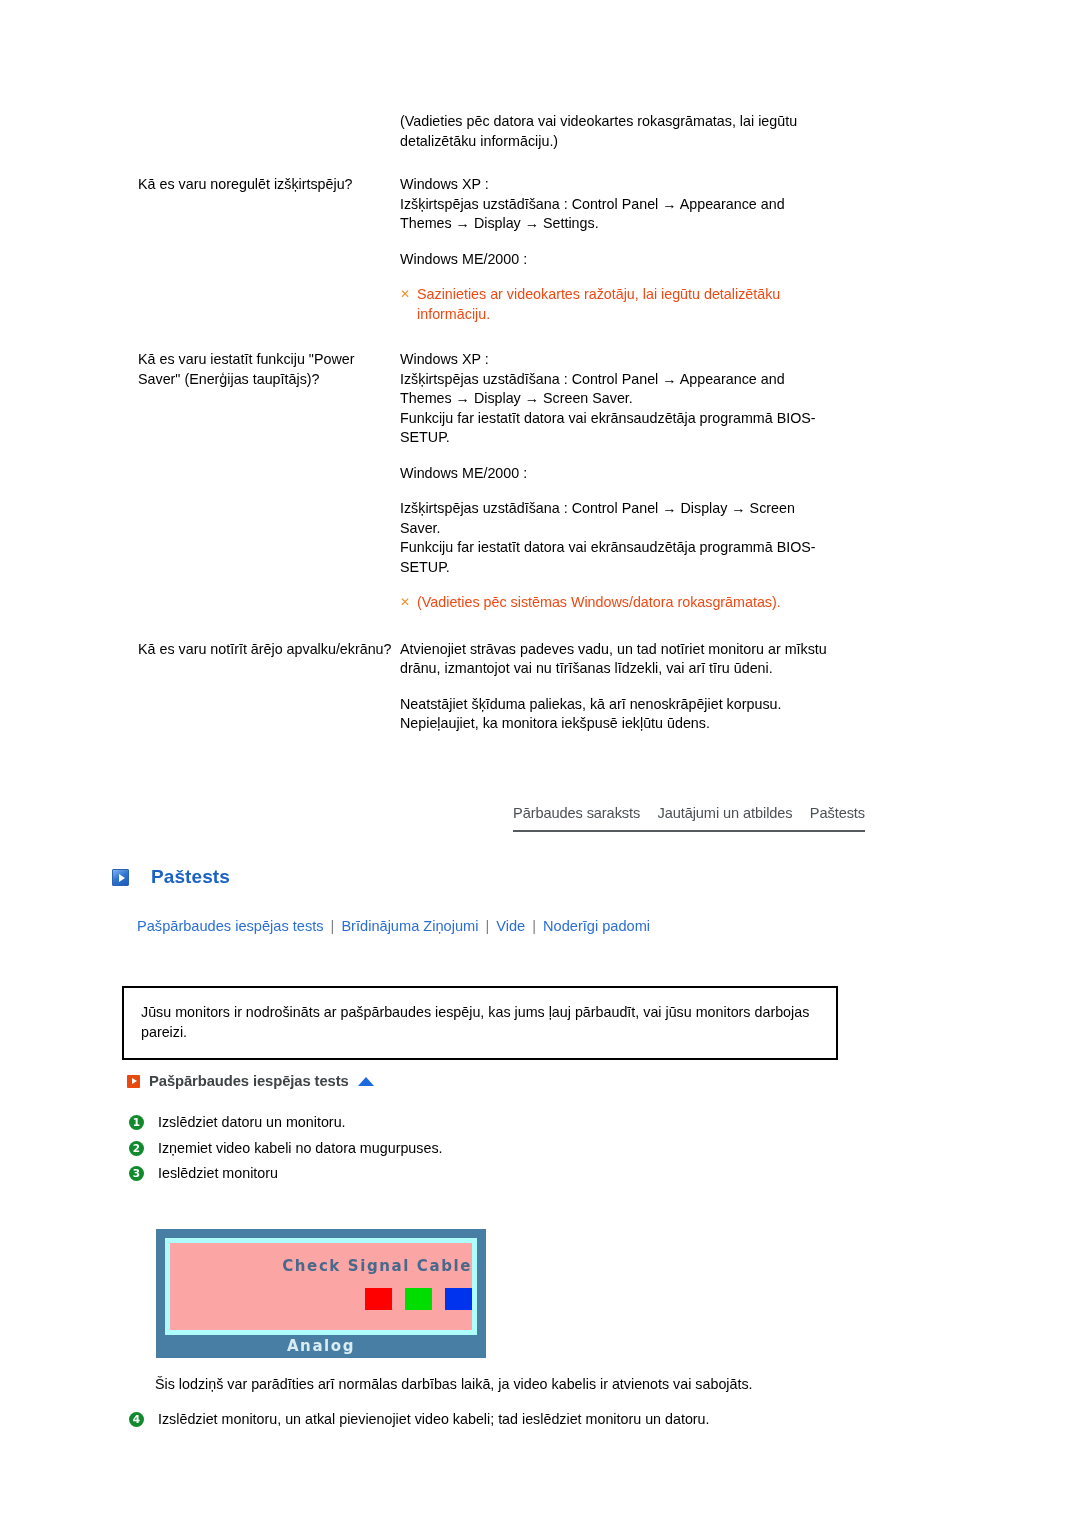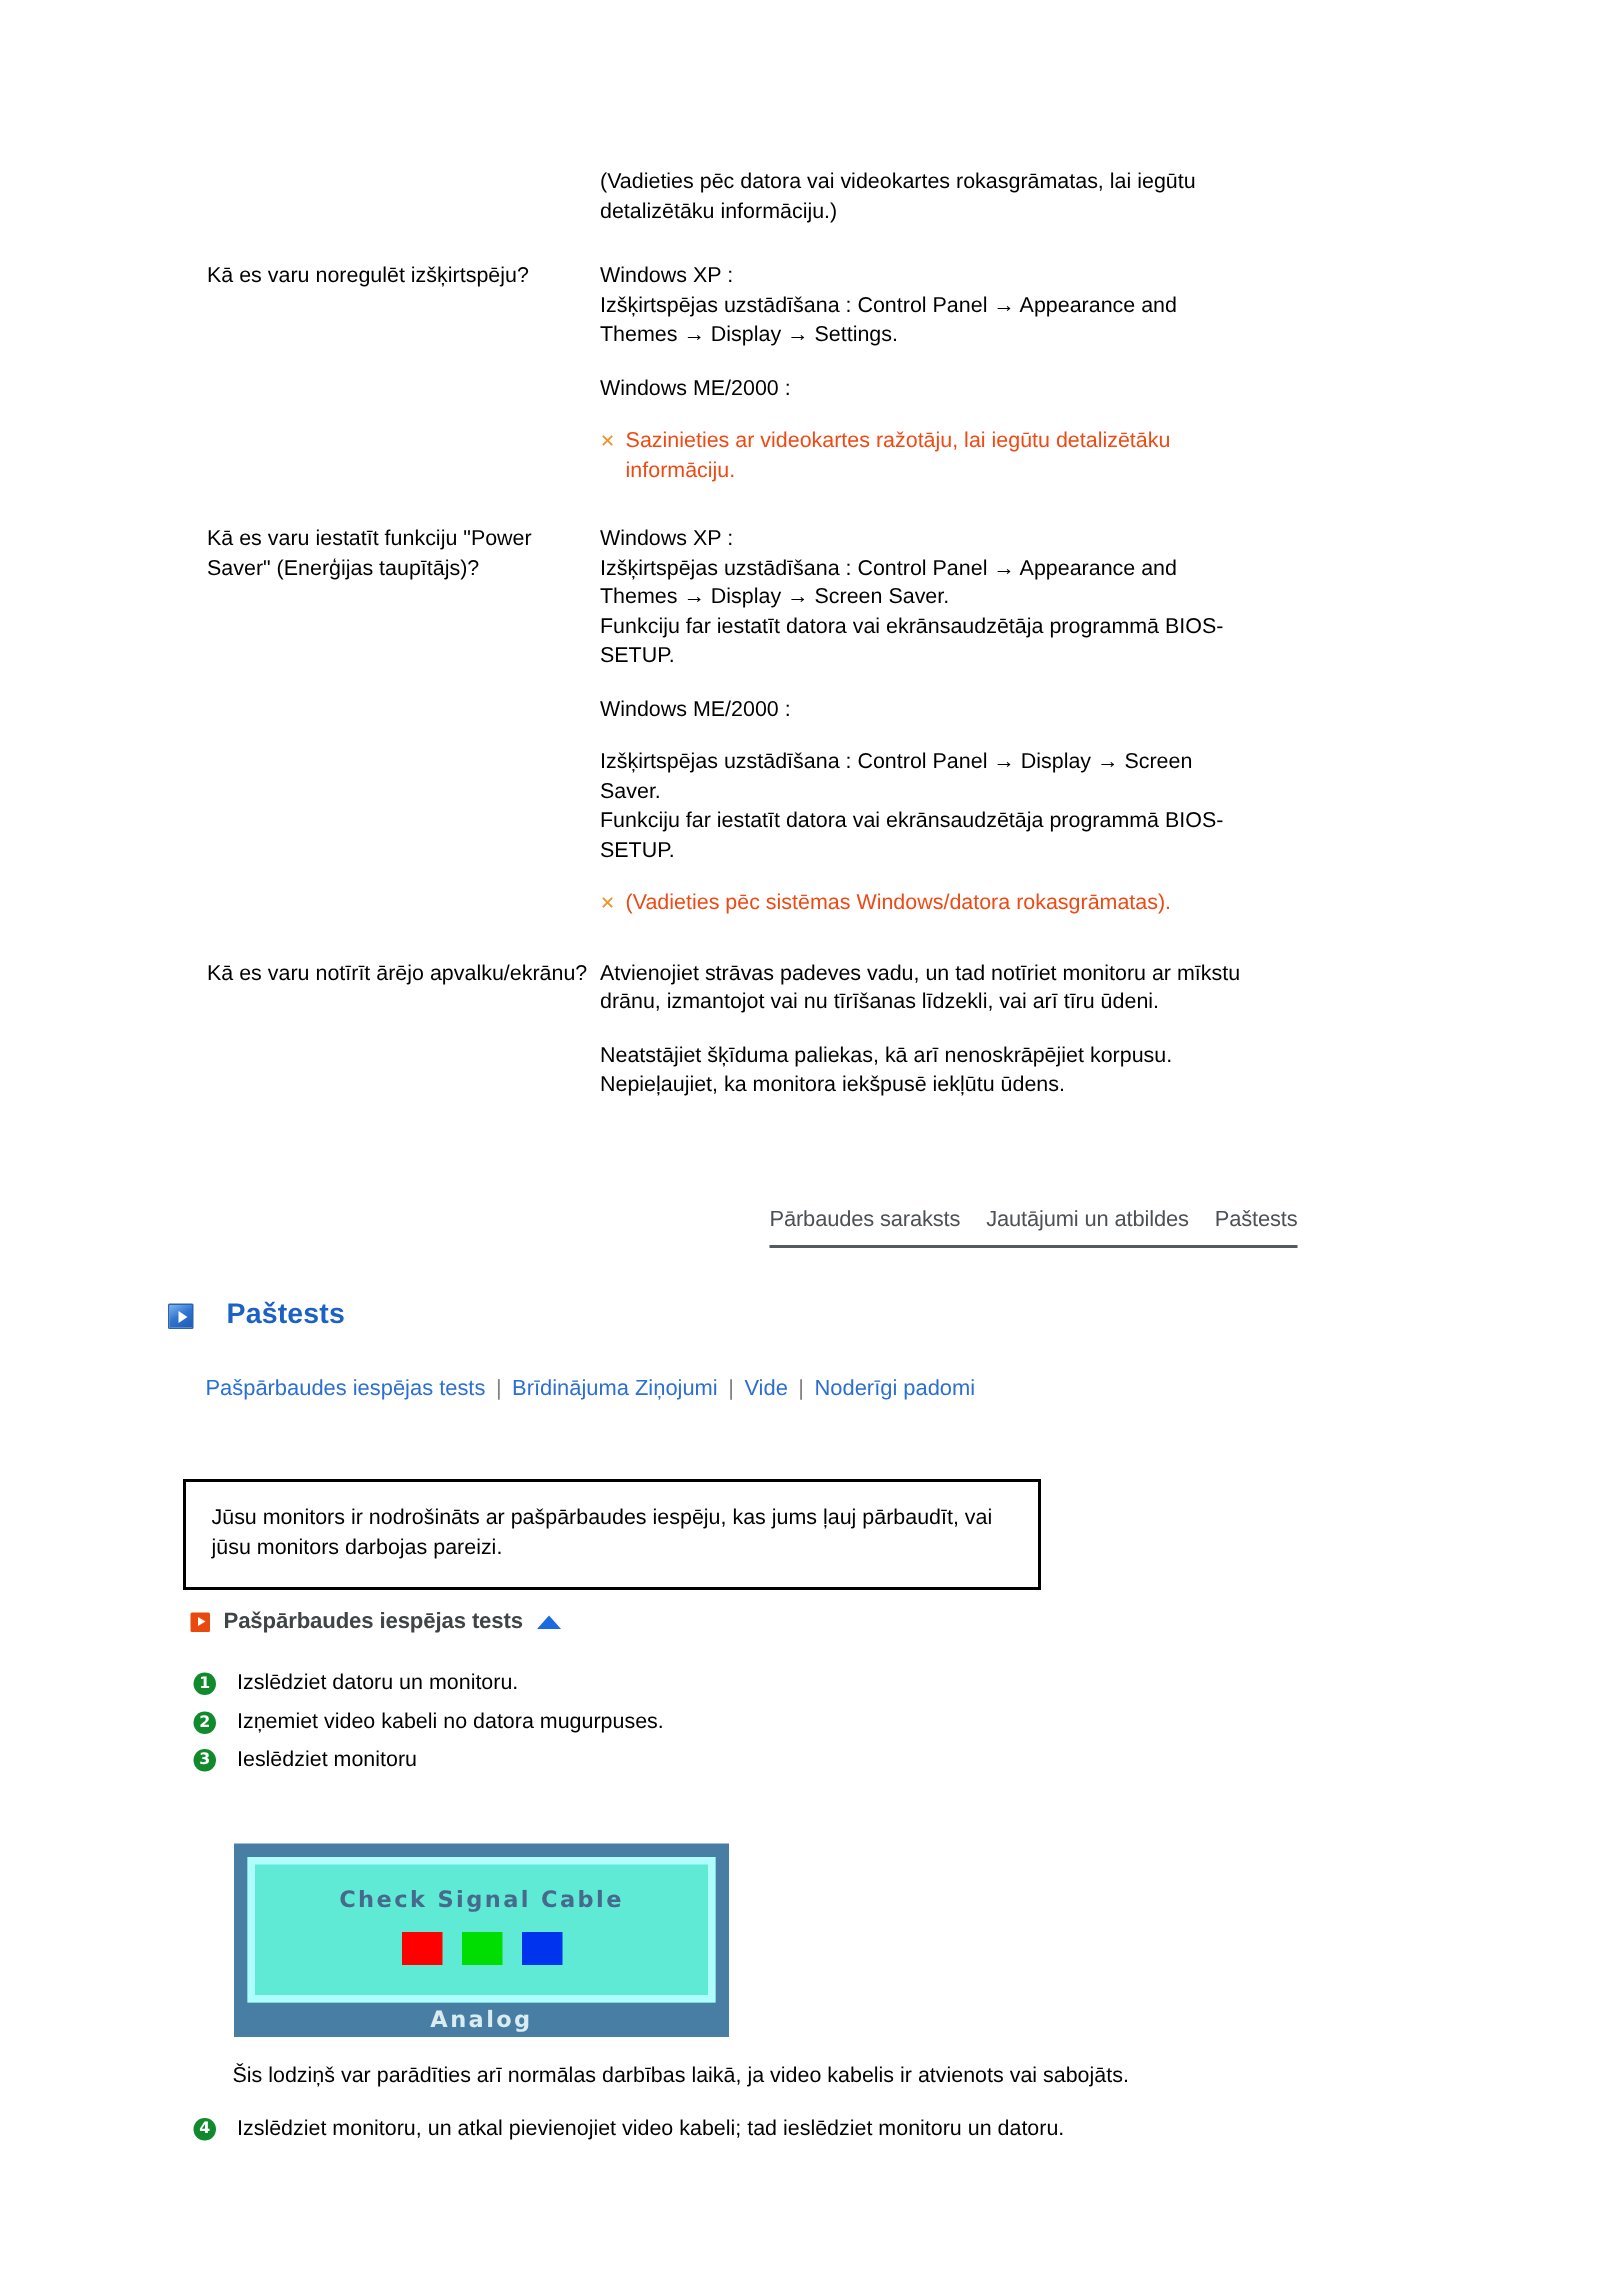--- a/index.html
+++ b/index.html
@@ -129,21 +129,21 @@
   .linksep {
     color: #7d8287;
     padding: 0 7px;
   }
 
   
   .infobox {
     position: absolute;
     left: 122px;
     top: 986px;
-    width: 572px;
+    width: 716px;
     border: 2px solid #000000;
     padding: 14px 17px 16px 17px;
     font-size: 14.3px;
     line-height: 20px;
     color: #000;
   }
 
   
   .subsection-head {
     position: absolute;
@@ -227,25 +227,25 @@
     left: 156px;
     top: 1229px;
     width: 330px;
     height: 129px;
     background: #487ea3;
     padding: 9px 9px 0 9px;
   }
   .monitor-screen {
     width: 100%;
     height: 97px;
-    background: #5eead4;
+    background: #fca5a5;
     border: 5px solid #aefcfb;
     display: flex;
     flex-direction: column;
-    align-items: center;
+    align-items: flex-end;
     justify-content: flex-start;
     padding-top: 14px;
   }
   .monitor-msg {
     font-size: 15px;
     color: #46698c;
     letter-spacing: 1.6px;
     font-weight: bold;
     font-family: "DejaVu Sans", sans-serif;
   }

